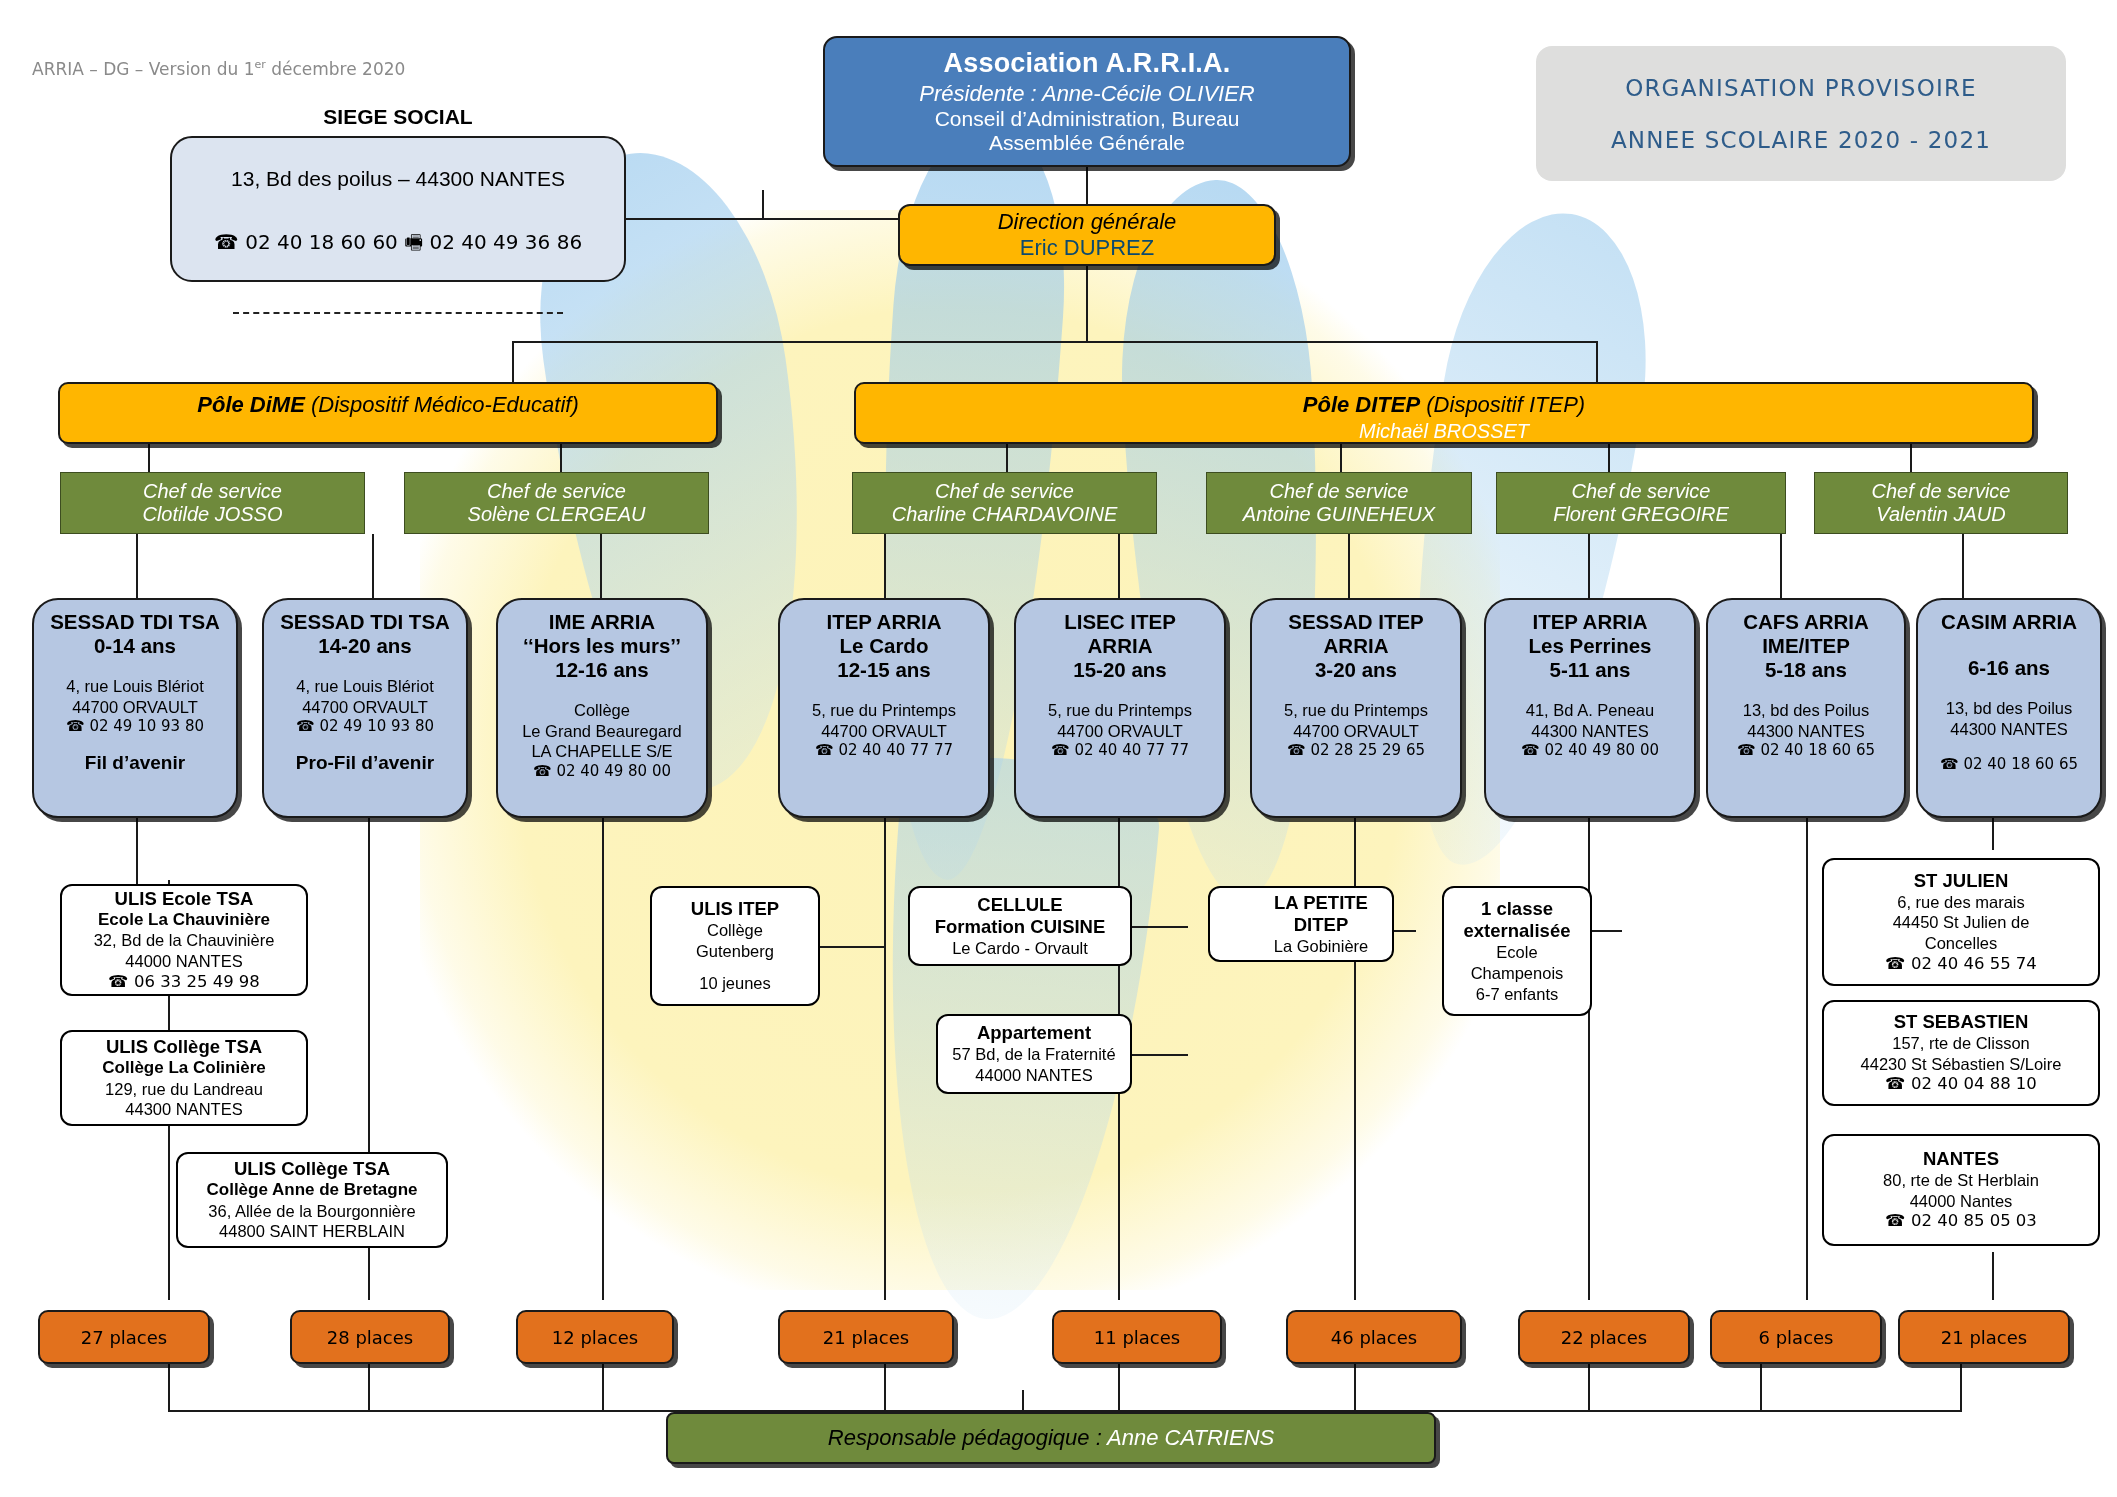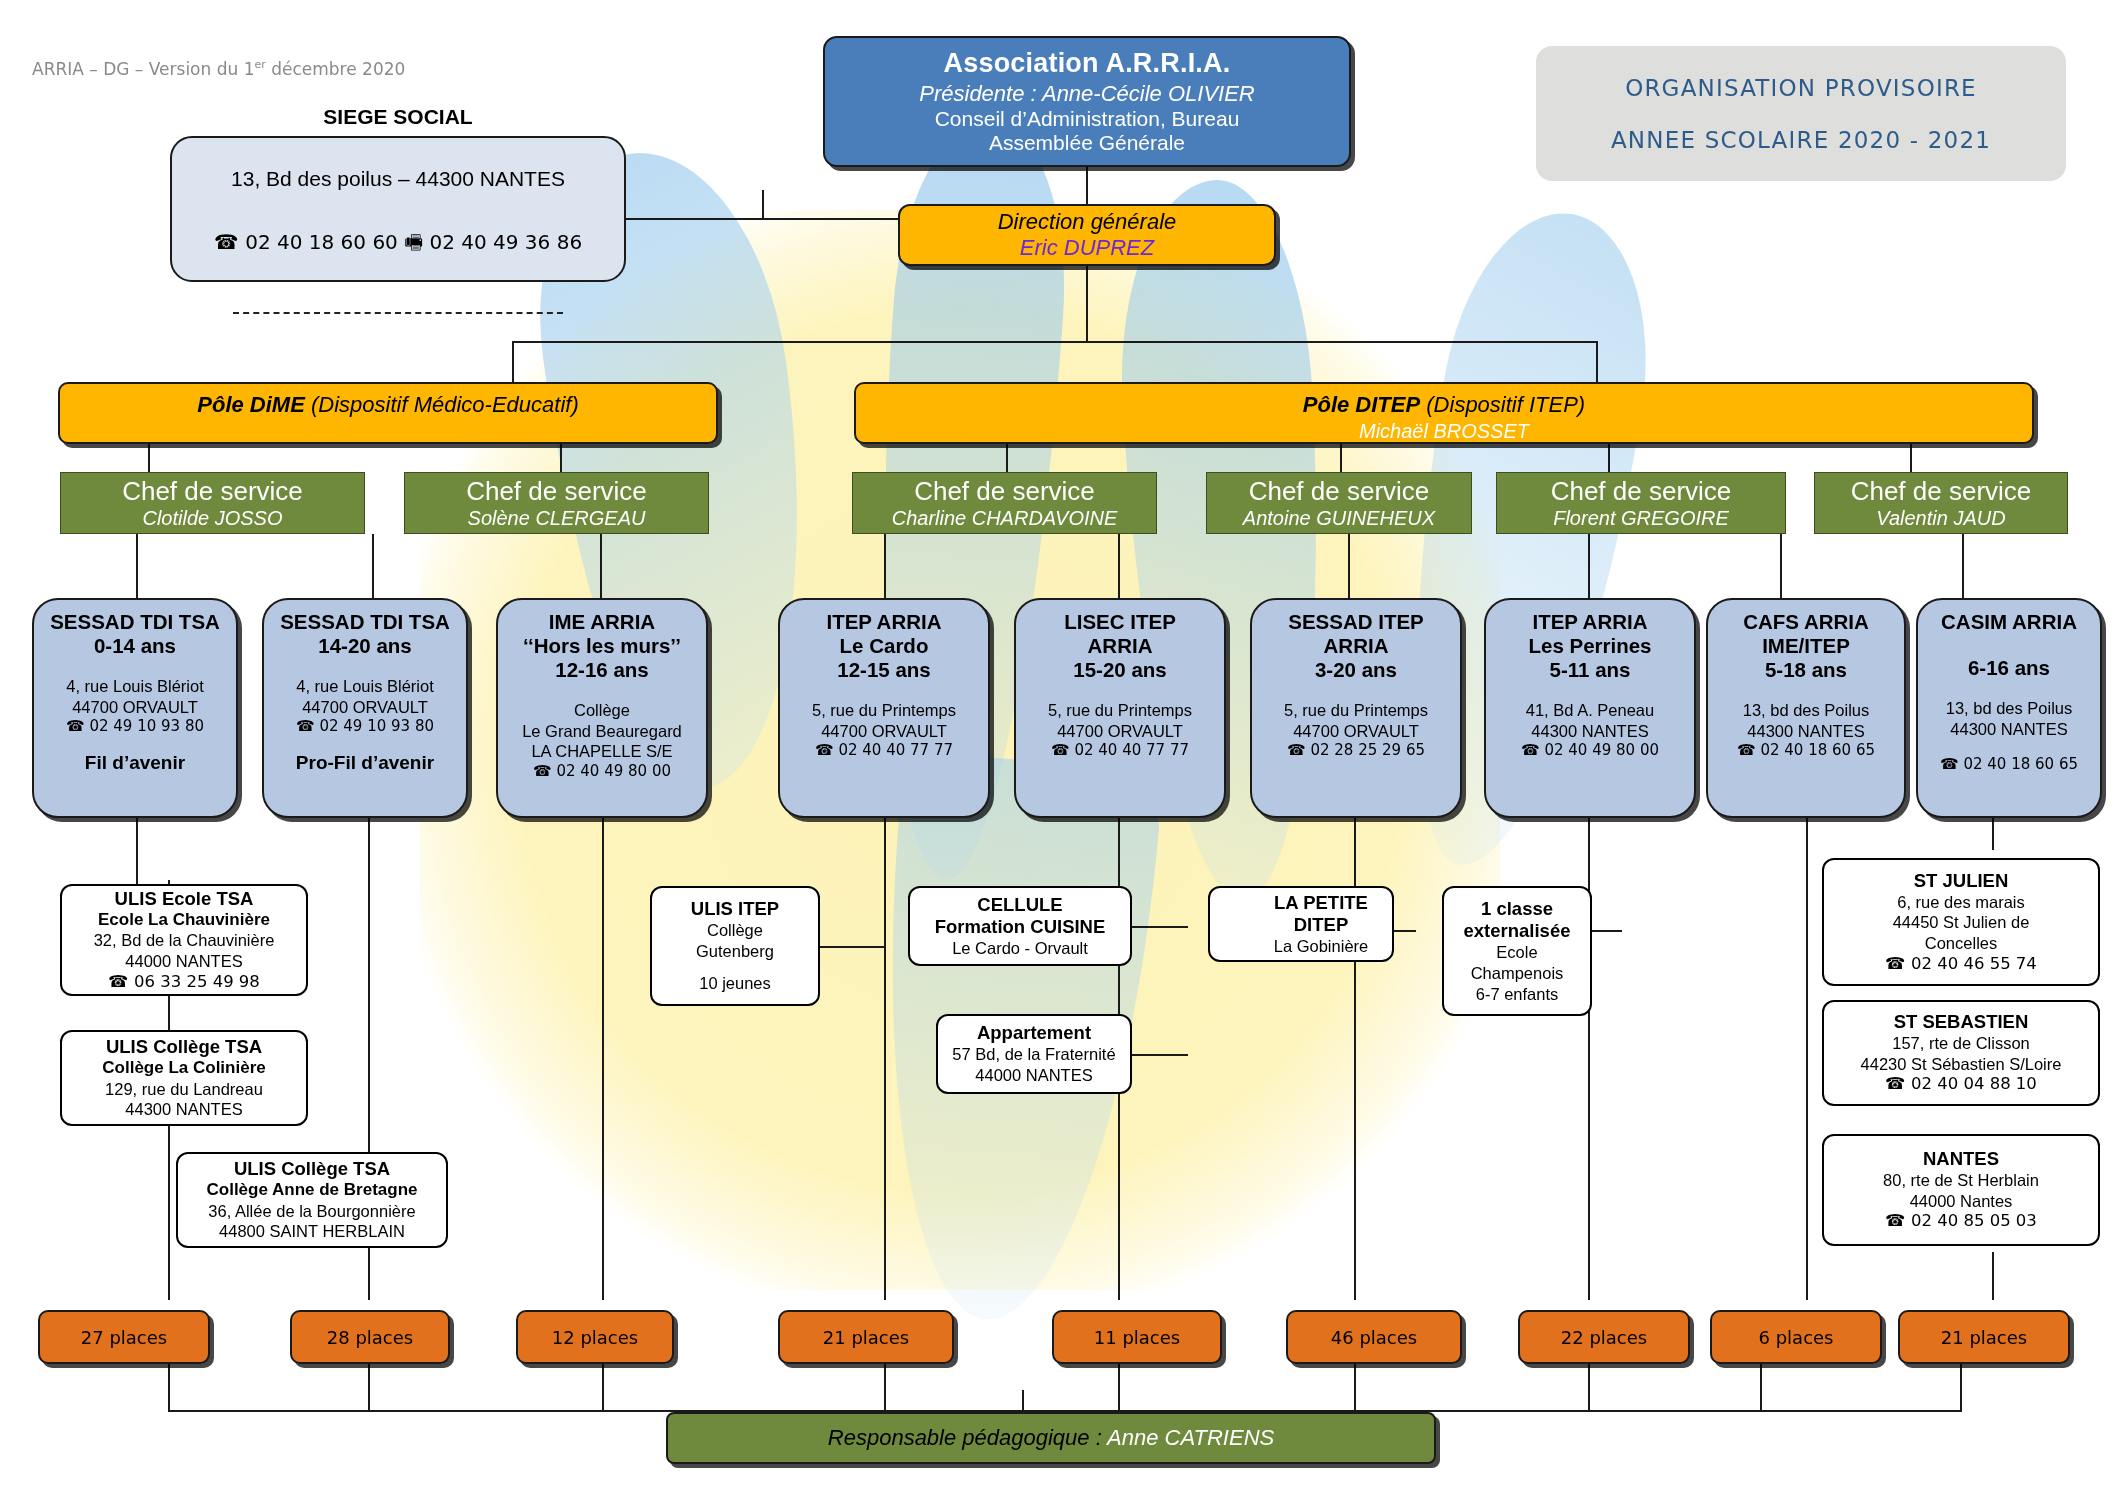--- a/index.html
+++ b/index.html
@@ -88,38 +88,38 @@
   }
   .banner .b1 { font-size:23px; letter-spacing:1.2px; }
   .banner .b2 { font-size:23px; letter-spacing:1.2px; margin-top:26px; }
 
   
   .dg {
     background:#ffb600; border:2px solid #1a1a1a; border-radius:12px;
     color:#000; padding:6px 10px;
   }
   .dg .d1 { font-size:22px; font-style:italic; }
-  .dg .d2 { font-size:22px; font-style:italic; color:#6d28d9; }
+  .dg .d2 { font-size:22px; color:#0c4a6e; }
 
   
   .pole {
     background:#ffb600; border:2px solid #1a1a1a; border-radius:10px;
     color:#000; padding:6px 10px; justify-content:flex-start; padding-top:8px;
   }
   .pole .p1 { font-size:22px; }
   .pole .p1 b { font-weight:bold; font-style:italic; }
   .pole .p1 i { font-style:italic; }
   .pole .p2 { font-size:20px; font-style:italic; color:#ffffff; margin-top:2px; }
 
   
   .chef {
     background:#6f8a3c; border:1px solid #3d4d20; color:#ffffff;
     padding:6px 8px; justify-content:center;
   }
-  .chef .c1 { font-size:26px; }
+  .chef .c1 { font-size:20px; font-style:italic; }
   .chef .c2 { font-size:20px; font-style:italic; }
 
   
   .svc {
     background:#b6c7e2; border:2px solid #1a1a1a; border-radius:26px;
     color:#000; padding:10px 8px; justify-content:flex-start;
   }
   .svc .h { font-size:20.5px; font-weight:bold; line-height:1.17; }
   .svc .body { font-size:16.5px; line-height:1.25; margin-top:18px; }
   .svc .tag { font-size:19px; font-weight:bold; margin-top:16px; }

